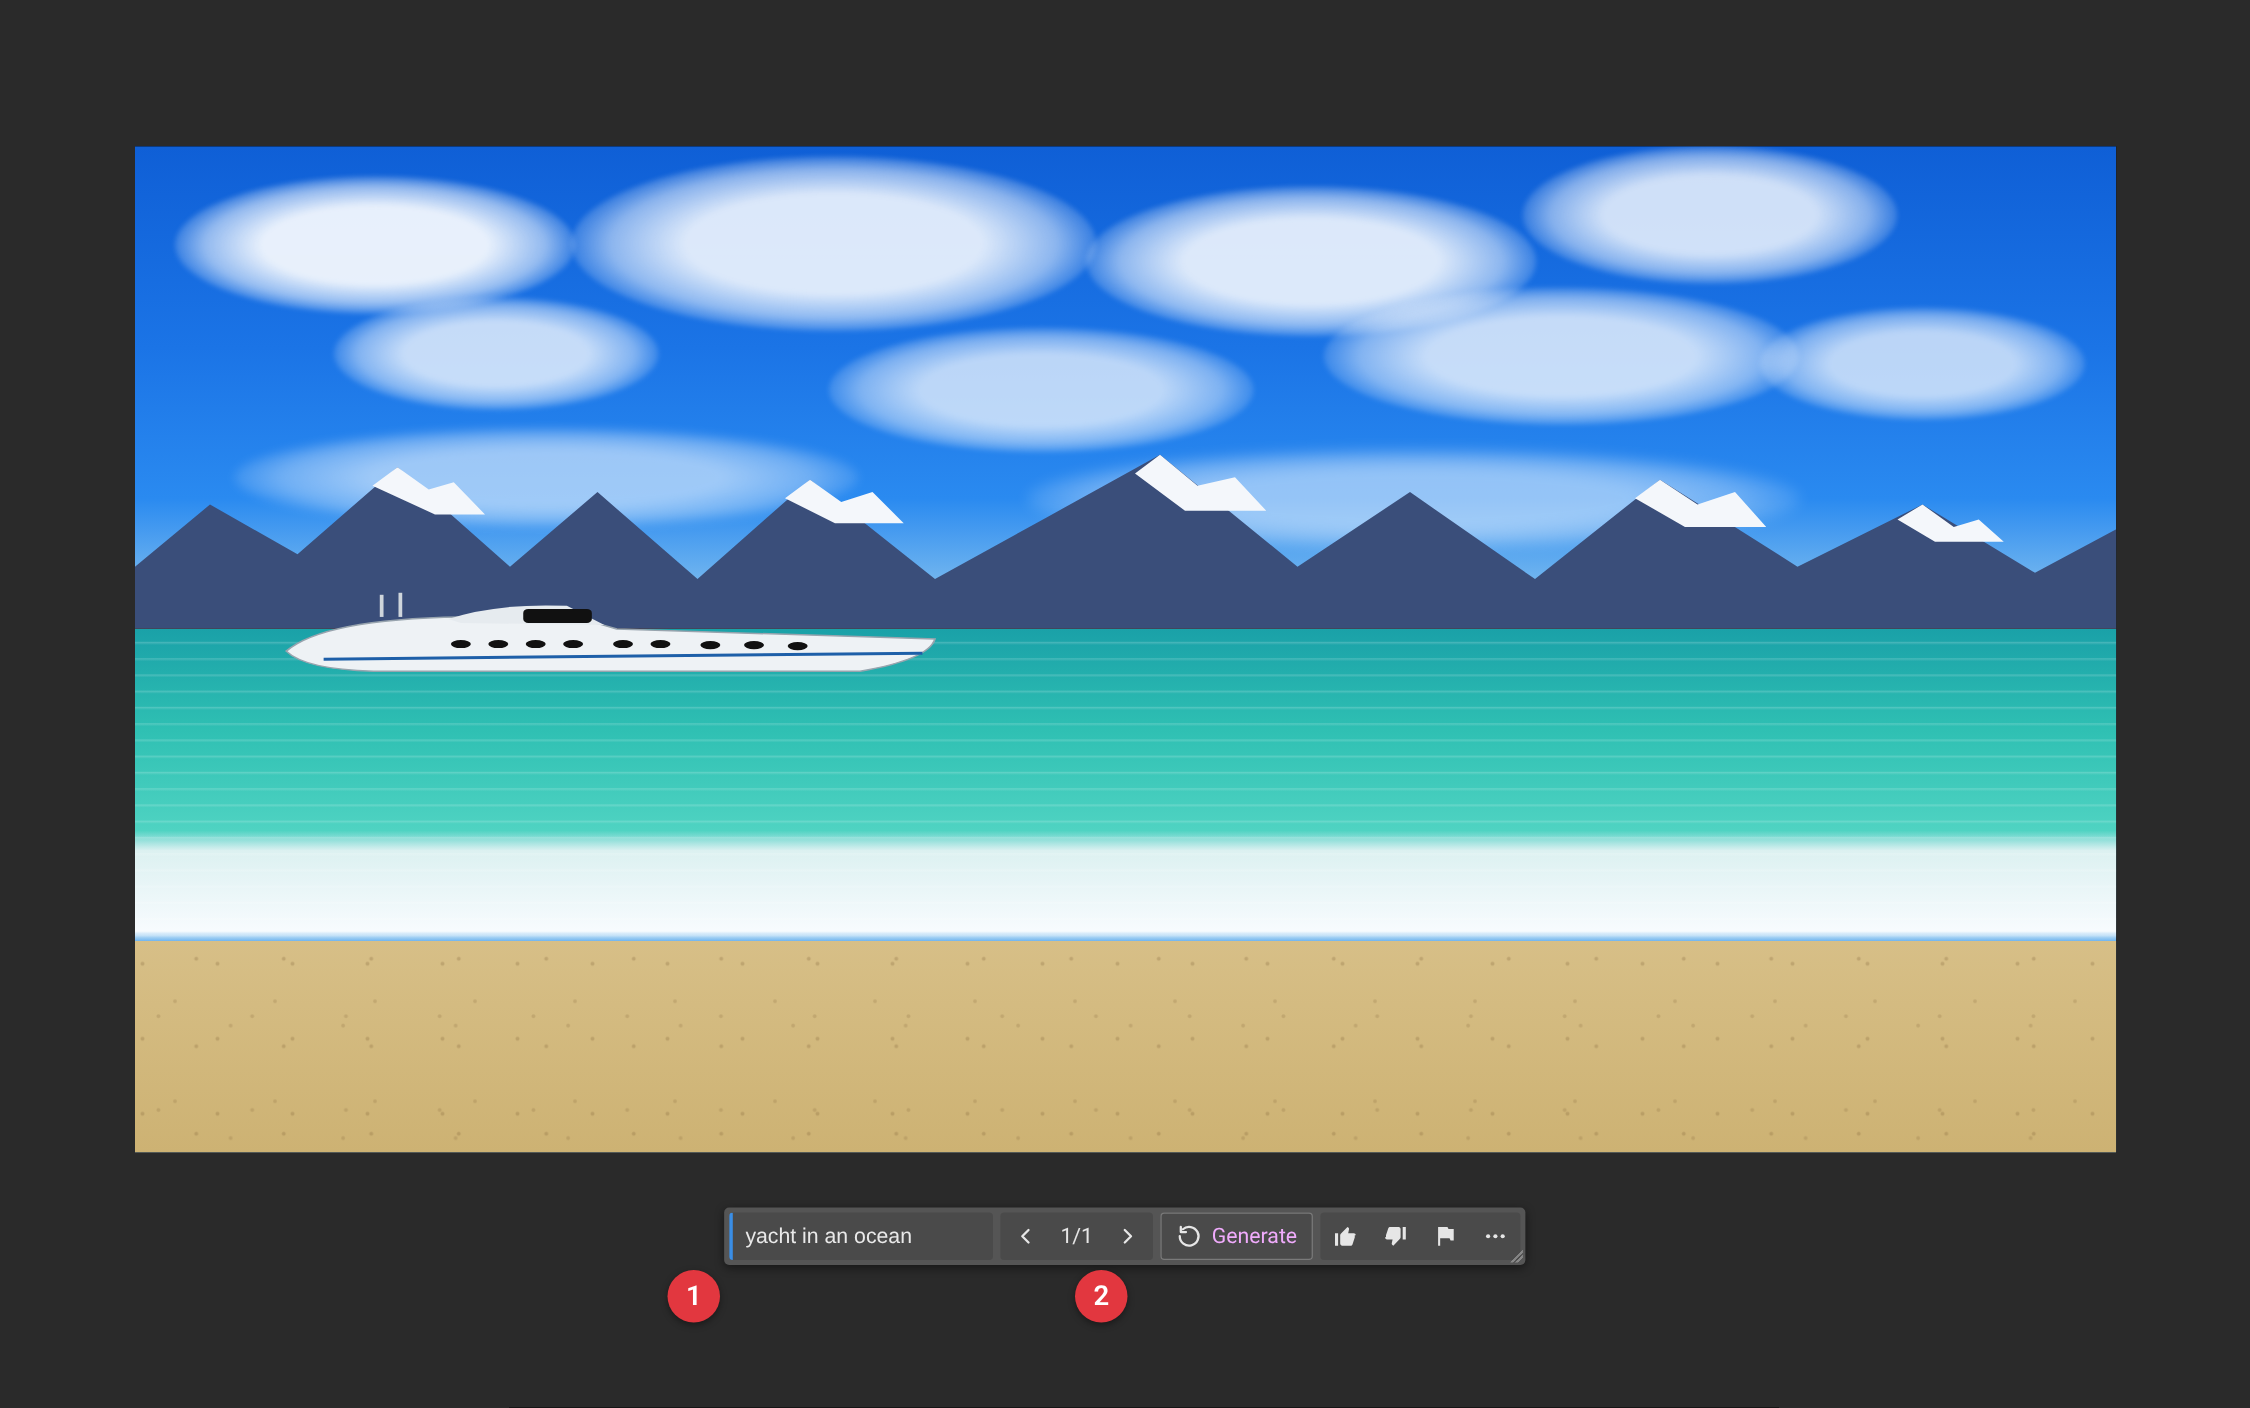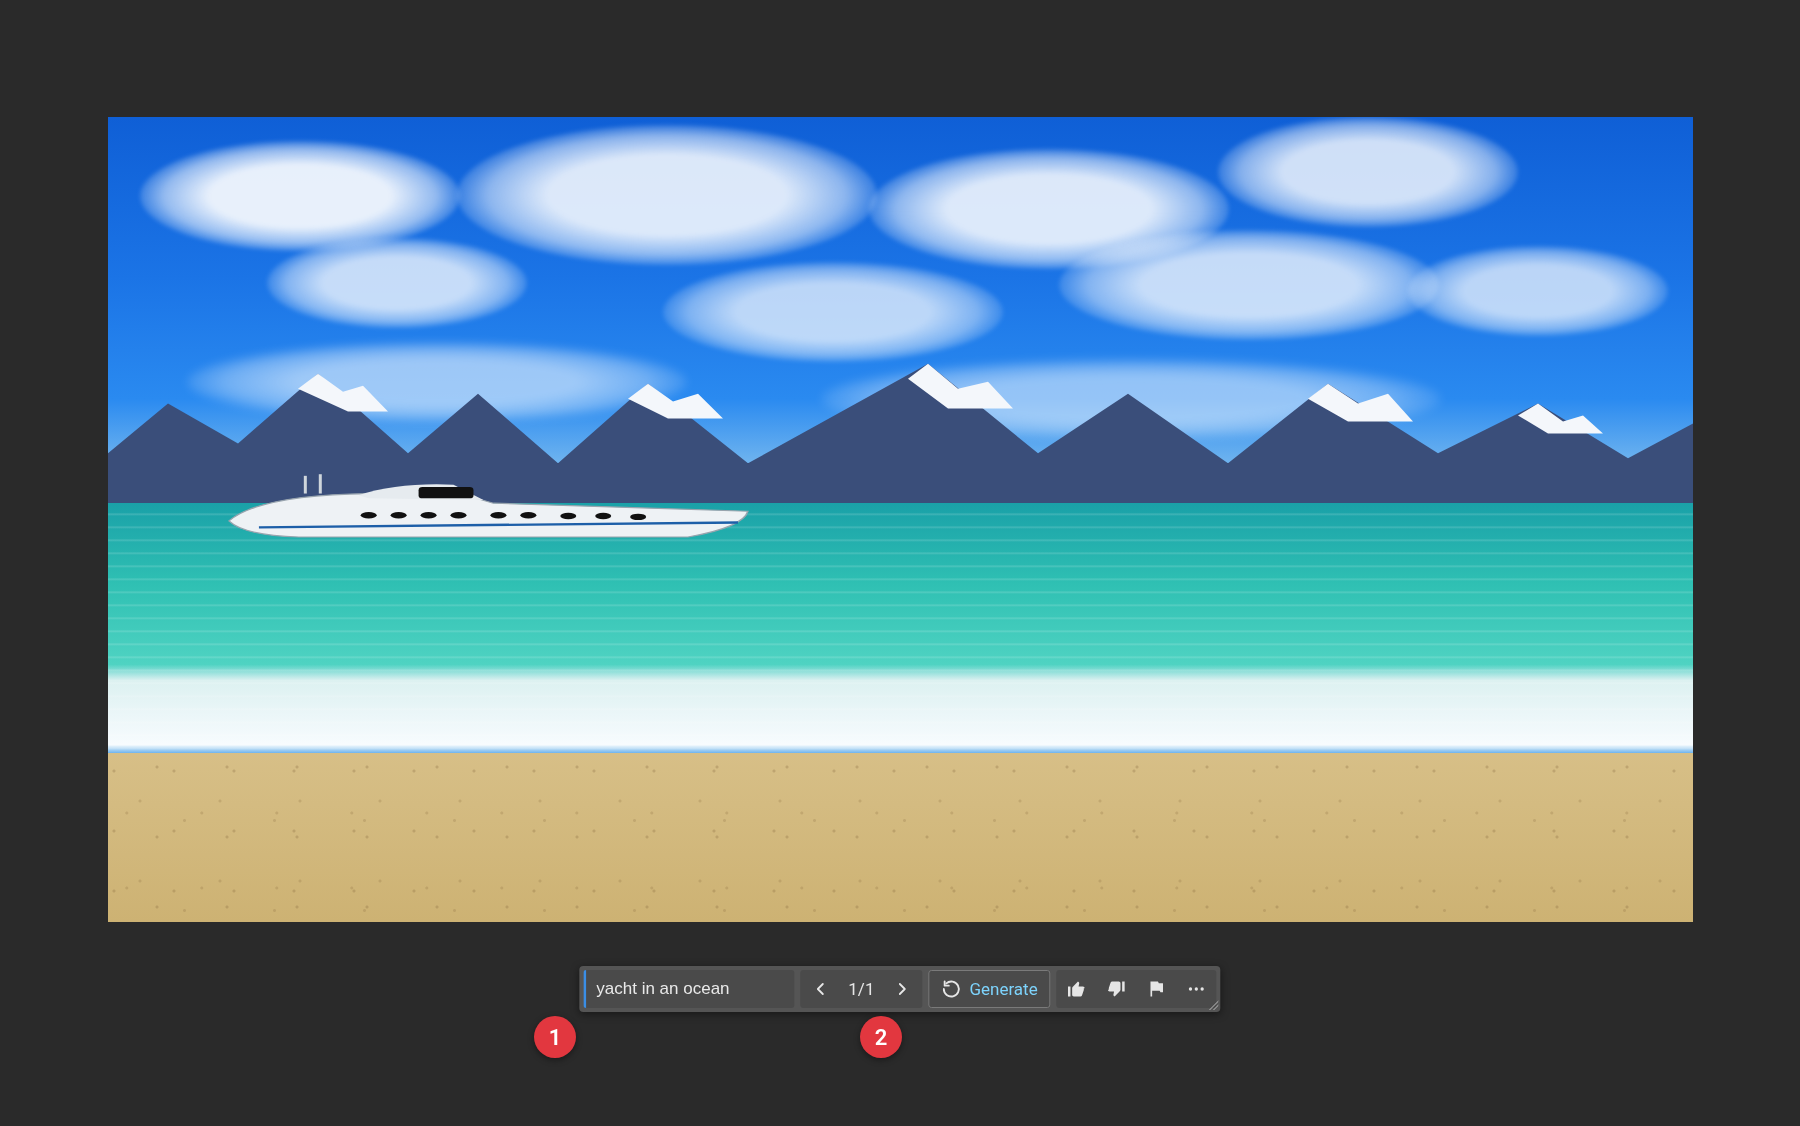--- a/index.html
+++ b/index.html
@@ -142,21 +142,21 @@
   .group {
     display:flex; align-items:center;
     background: #4a4a4a;
     border-radius: 3px;
   }
 
   .btn {
     display:flex; align-items:center; justify-content:center;
     padding: 0 12px;
     height: 100%;
-    color: #7dd3fc;
+    color: #f0abfc;
     cursor: pointer;
     user-select: none;
     gap: 8px;
     font-size: 17px;
     border-radius: 3px;
   }
   .btn.icon-only { padding: 0 10px; width: 40px; }
   .counter {
     color: #e6e6e6;
     font-size: 17px;

